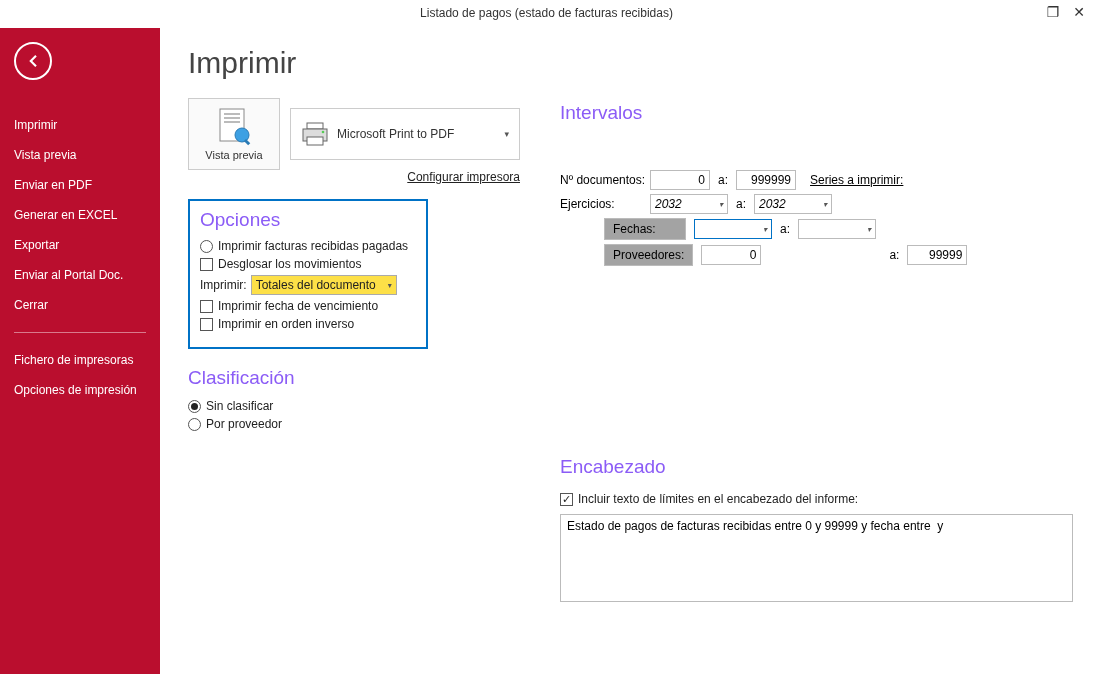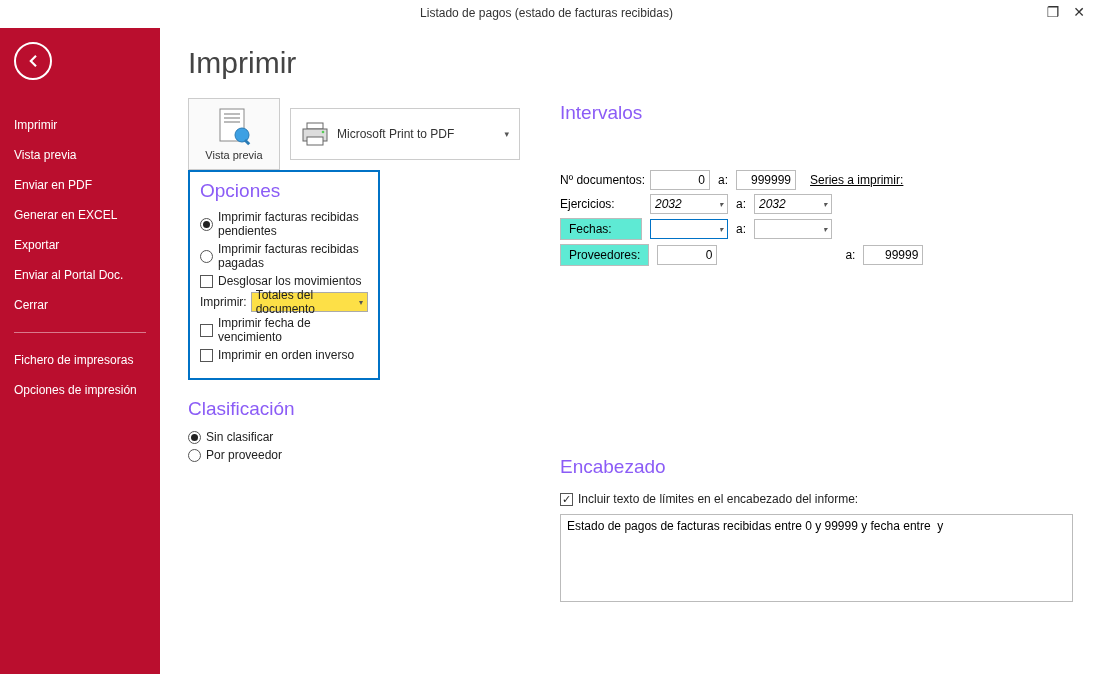--- a/index.html
+++ b/index.html
@@ -28,41 +28,41 @@
 
 .printer-select { width: 230px; height: 52px; border: 1px solid #ccc; display: flex; align-items: center; padding: 0 10px; cursor: pointer; position: relative; margin-top: 10px; }
 .printer-select .picon { width: 28px; height: 26px; margin-right: 8px; }
 .printer-select .ptxt { font-size: 12px; color: #333; }
 .printer-select .caret { position: absolute; right: 10px; font-size: 9px; color: #555; }
 
 .config-link { font-size: 12px; text-decoration: underline; color: #222; margin-top: 10px; display: inline-block; cursor: pointer; }
 
 .section-title { font-size: 19px; font-weight: 400; color: #8b5cf6; }
 
-.opts-box { border: 2px solid #0072c6; padding: 8px 10px 12px 10px; width: 192px; margin-top: 0; }
+.opts-box { border: 2px solid #0072c6; padding: 8px 10px 12px 10px; width: 240px; margin-top: 14px; }
 .opts-box .section-title { margin: 0 0 8px 0; }
 
 .opt-row { display: flex; align-items: center; font-size: 12px; color: #222; margin: 4px 0; }
 .radio, .chk { width: 13px; height: 13px; border: 1px solid #555; margin-right: 5px; flex-shrink: 0; display: inline-flex; align-items: center; justify-content: center; }
 .radio { border-radius: 50%; }
 .radio.checked::after { content: ""; width: 7px; height: 7px; background: #222; border-radius: 50%; }
 .chk { border-radius: 0; }
 .chk.checked::after { content: "✓"; font-size: 11px; line-height: 1; color: #222; }
 
 .opt-select { display: inline-flex; align-items: center; border: 1px solid #aaa; height: 20px; padding: 0 18px 0 4px; font-size: 12px; position: relative; background: #fde047; }
 .opt-select .caret { position: absolute; right: 4px; font-size: 8px; color: #555; }
 
 .clasif { margin-top: 18px; width: 224px; }
 .clasif .section-title { margin-bottom: 10px; }
 
 .right-pane { position: absolute; left: 400px; right: 20px; top: 74px; }
 .right-pane .section-title { margin-bottom: 14px; }
 
 .fld-row { display: flex; align-items: center; margin: 4px 0; font-size: 12px; }
-.fld-label-btn { border: 1px solid #bbb; height: 22px; display: inline-flex; align-items: center; padding: 0 8px; min-width: 82px; background: #5eead4; cursor: pointer; }
+.fld-label-btn { border: 1px solid #bbb; height: 22px; display: inline-flex; align-items: center; padding: 0 8px; min-width: 82px; background: #a3a3a3; cursor: pointer; margin-left: 44px; }
 .fld-label { display: inline-block; min-width: 90px; }
 .a-label { margin: 0 8px; }
 .num-input { border: 1px solid #bbb; height: 20px; width: 60px; text-align: right; padding: 0 4px; font-size: 12px; background: #fff; }
 .sel-input { border: 1px solid #bbb; height: 20px; width: 78px; padding: 0 18px 0 4px; font-size: 12px; background: #fff; position: relative; display: inline-flex; align-items: center; font-style: italic; }
 .sel-input .caret { position: absolute; right: 4px; font-size: 8px; color: #555; }
 .link-u { text-decoration: underline; cursor: pointer; margin-left: 14px; }
 
 .enc-section { margin-top: 190px; }
 .enc-section .section-title { margin-bottom: 14px; }
 .textarea { border: 1px solid #bbb; width: 100%; height: 88px; font-size: 12px; padding: 4px 6px; resize: none; overflow-y: scroll; }
@@ -120,29 +120,28 @@
             <svg viewBox="0 0 28 26">
                 <rect x="6" y="2" width="16" height="6" fill="#fff" stroke="#666"></rect>
                 <rect x="2" y="8" width="24" height="12" fill="#ddd" stroke="#666"></rect>
                 <rect x="6" y="16" width="16" height="8" fill="#fff" stroke="#666"></rect>
                 <circle cx="22" cy="11" r="1.3" fill="#5c5"></circle>
               </svg>
           </div>
           <span class="ptxt">Microsoft Print to PDF</span>
           <span class="caret">▾</span>
         </div>
+        <div style="text-align:right;width:230px;">
+          <span class="config-link">Configurar impresora</span>
+        </div>
       </div>
     </div>
 
     <div class="opts-box">
       <div class="section-title">Opciones</div>
-      <div class="opt-row">
-          <span class="radio checked"></span>
-          <span>Imprimir facturas recibidas pendientes</span>
-        </div>
       <div class="opt-row">
           <span class="radio"></span>
           <span>Imprimir facturas recibidas pagadas</span>
         </div>
       <div class="opt-row">
           <span class="chk"></span>
           <span>Desglosar los movimientos</span>
         </div>
       <div class="opt-row">
         <span style="margin-right:4px;">Imprimir:</span>

